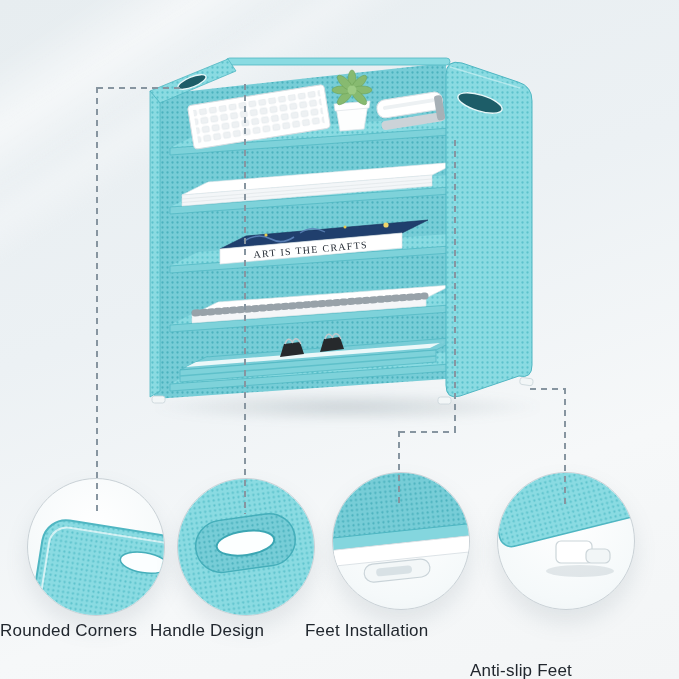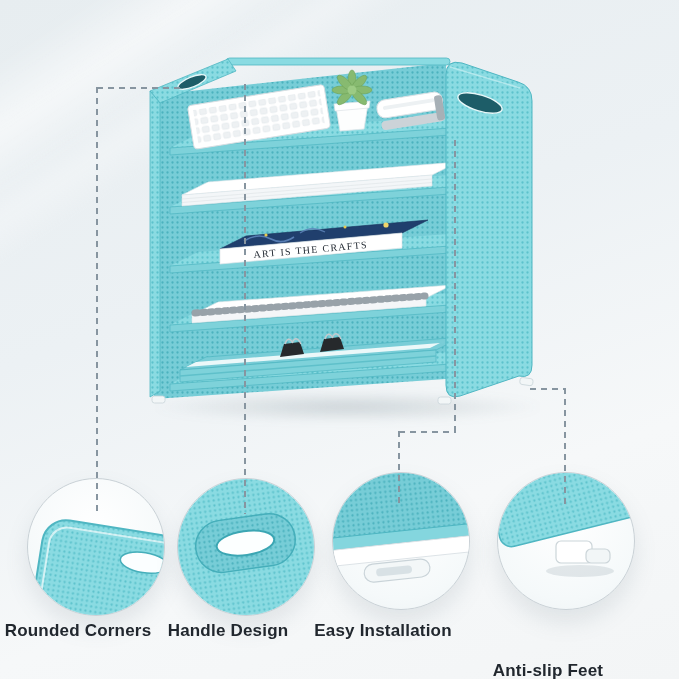--- a/index.html
+++ b/index.html
@@ -20,22 +20,22 @@
   }
   .product-svg { position:absolute; left:140px; top:45px; z-index:1; }
   .dash-v { position:absolute; width:2px; z-index:5;
     background:repeating-linear-gradient(to bottom, #8795a0 0px, #8795a0 6px, transparent 6px, transparent 11px); }
   .dash-h { position:absolute; height:2px; z-index:5;
     background:repeating-linear-gradient(to right, #8795a0 0px, #8795a0 6px, transparent 6px, transparent 11px); }
   .callout { position:absolute; width:136px; height:136px; border-radius:50%; overflow:hidden; z-index:2;
     background:radial-gradient(circle at 50% 35%, #ffffff 0%, #f5f9fa 70%, #edf2f4 100%);
     border:1px solid #c9d1d6; box-shadow:0 12px 22px rgba(110,130,145,.16); }
   .callout svg { display:block; }
-  .label { position:absolute; top:621px; width:156px; text-align:center; z-index:2;
-    font-size:17px; font-weight:700; color:#21272e; letter-spacing:.2px; }
+  .label { position:absolute; top:621px; width:156px; z-index:2;
+    font-size:17px; font-weight:400; color:#21272e; letter-spacing:.2px; }
 </style>
 </head>
 <body>
 
 <div class="stage">
 
   <svg width="0" height="0" style="position:absolute" aria-hidden="true">
     <defs>
       <pattern id="mesh" width="5" height="5" patternUnits="userSpaceOnUse">
         <rect width="5" height="5" fill="#8adbe2"></rect>
@@ -213,16 +213,16 @@
         <rect x="0" y="-30" width="150" height="92" rx="12" fill="url(#mesh)" stroke="#4fb6c2" stroke-width="1.5"></rect>
       </g>
       <ellipse cx="82" cy="98" rx="34" ry="6" fill="rgba(90,115,125,0.15)"></ellipse>
       <rect x="58" y="68" width="36" height="22" rx="5" fill="#ffffff" stroke="#ccd5d9" stroke-width="1.2"></rect>
       <rect x="88" y="76" width="24" height="14" rx="5" fill="#f2f6f7" stroke="#ccd5d9" stroke-width="1.2"></rect>
     </svg>
   </div>
 
   <div class="label" style="left:0px;">Rounded Corners</div>
   <div class="label" style="left:150px;">Handle Design</div>
-  <div class="label" style="left:305px;">Easy Installation</div>
+  <div class="label" style="left:305px;">Feet Installation</div>
   <div class="label" style="left:470px;margin-top:40px;">Anti-slip Feet</div>
 
 </div>
 
 </body></html>

